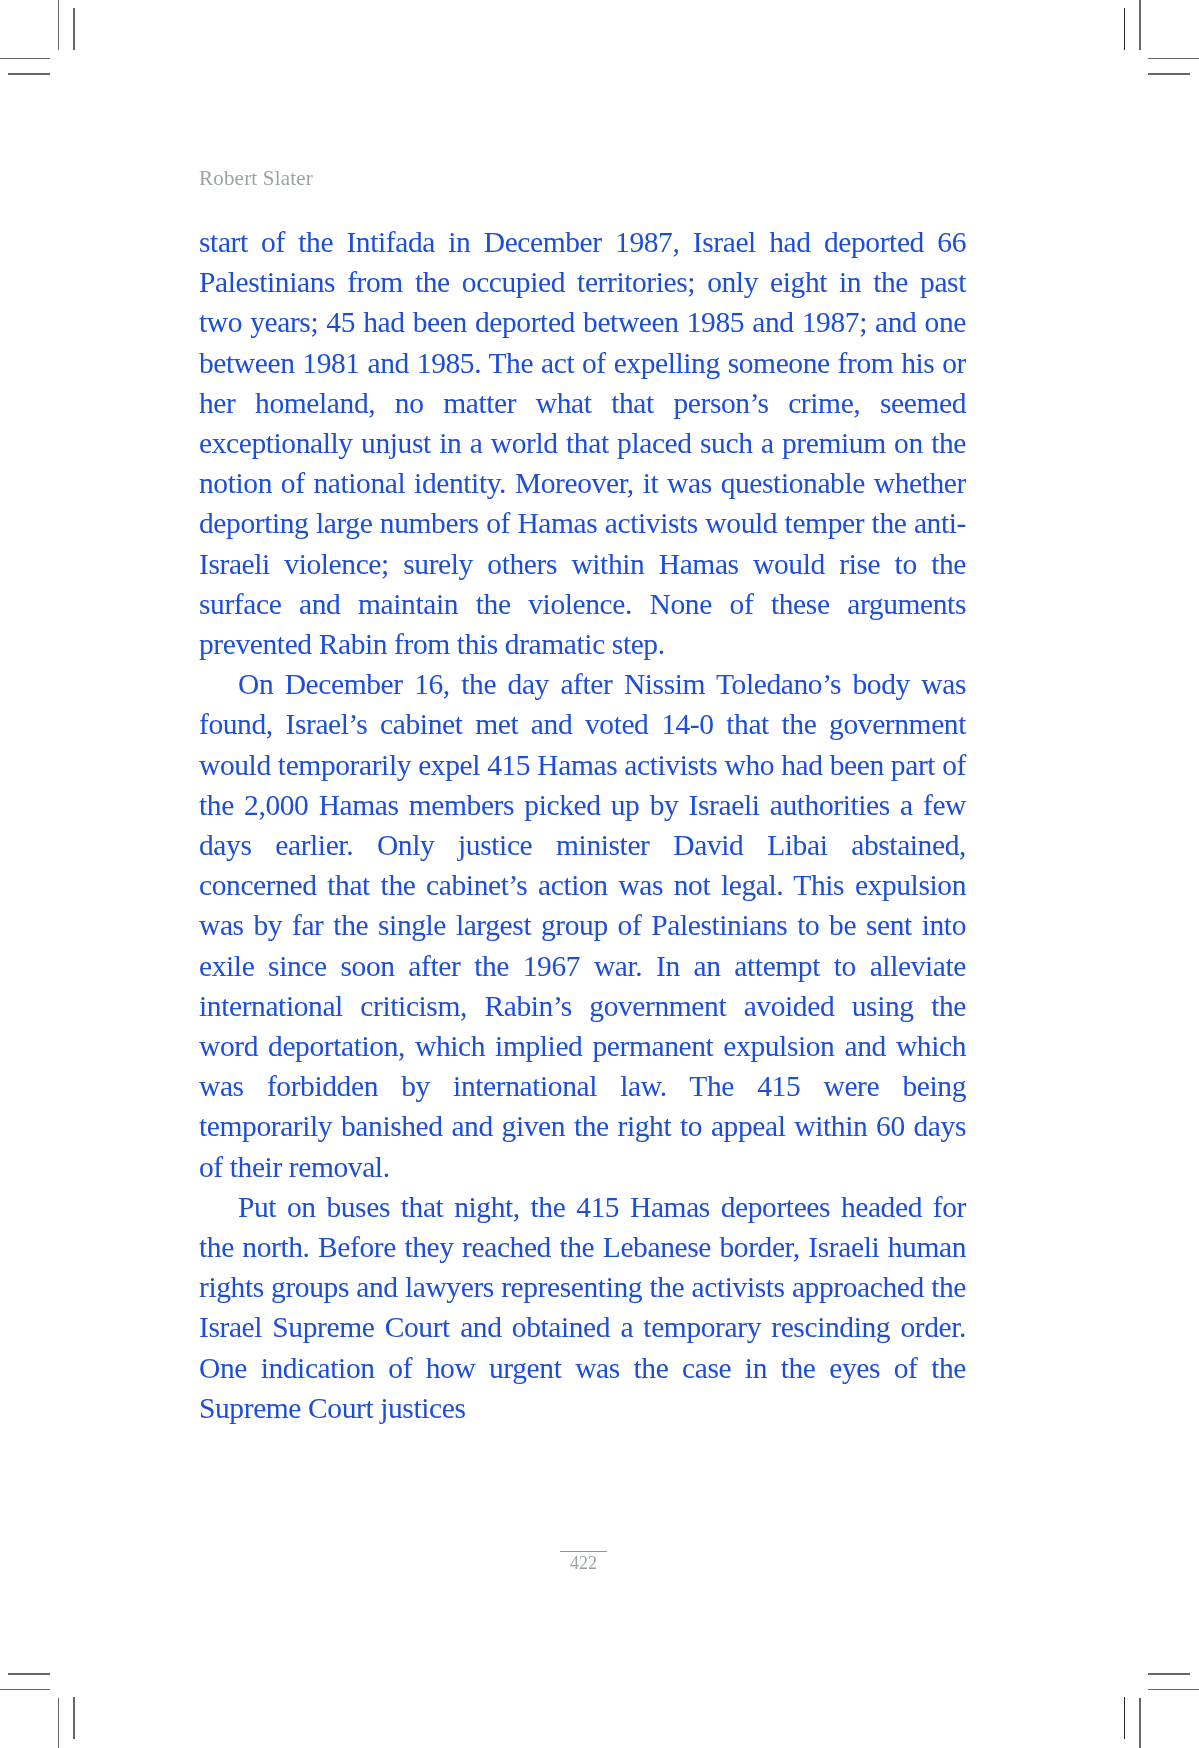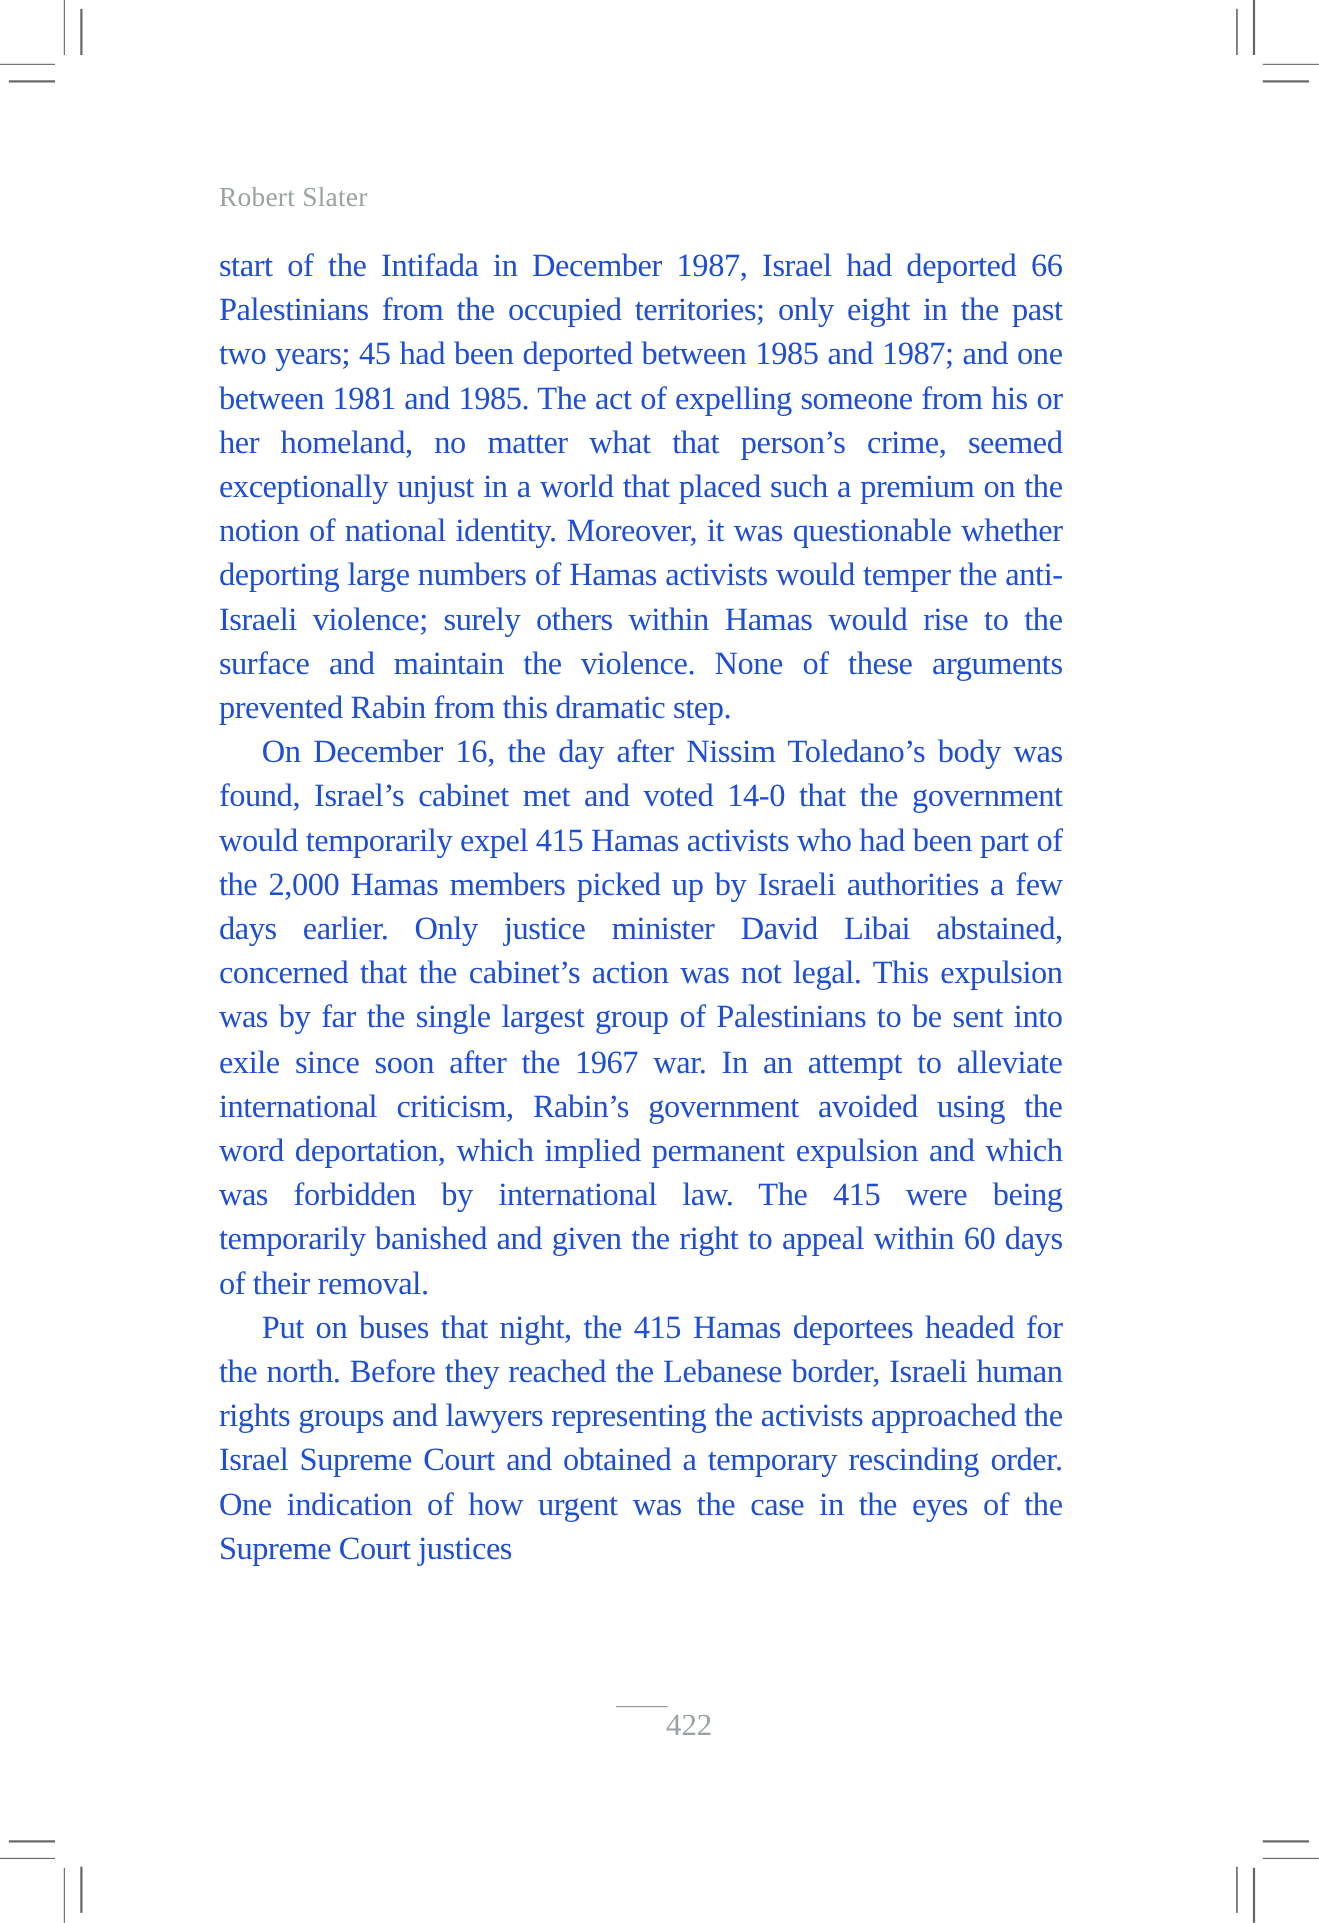--- a/index.html
+++ b/index.html
@@ -3,38 +3,38 @@
 <meta charset="utf-8">
 <style>
   html, body { margin: 0; padding: 0; background: #ffffff; }
   body { width: 1199px; height: 1748px; position: relative; overflow: hidden; }
   .page { position: absolute; left: 0; top: 0; width: 1199px; height: 1748px; background: #fff; }
 
   .crop { position: absolute; background: #666; }
 
   .running-head {
     position: absolute; left: 199px; top: 166px;
-    font-family: "Liberation Serif", serif; font-size: 25px; color: #9aa3a3;
+    font-family: "Liberation Serif", serif; font-size: 21px; color: #9aa3a3;
     letter-spacing: 0.2px;
   }
 
   .body-text {
     position: absolute; left: 199px; top: 222px; width: 767px;
     font-family: "Liberation Serif", serif; font-size: 29.5px; line-height: 40.2px;
     color: #1d4ed8; text-align: justify; letter-spacing: -0.4px;
   }
   .body-text p { margin: 0; }
   .body-text p.indent { text-indent: 39px; }
 
   .folio-rule {
     position: absolute; left: 560px; top: 1551px; width: 47px; height: 1px; background: #8e9696;
   }
   .folio {
     position: absolute; left: 560px; top: 1553px; width: 47px; text-align: center;
-    font-family: "Liberation Serif", serif; font-size: 28px; color: #9aa3a3; margin-left: 43px;
+    font-family: "Liberation Serif", serif; font-size: 18px; color: #9aa3a3;
   }
 </style>
 </head>
 <body>
 
 <div class="page">
 
   <div class="crop" style="left:58px;top:0;width:1px;height:50px;"></div>
   <div class="crop" style="left:73px;top:8px;width:2px;height:42px;"></div>
   <div class="crop" style="left:0;top:58px;width:50px;height:1px;"></div>

